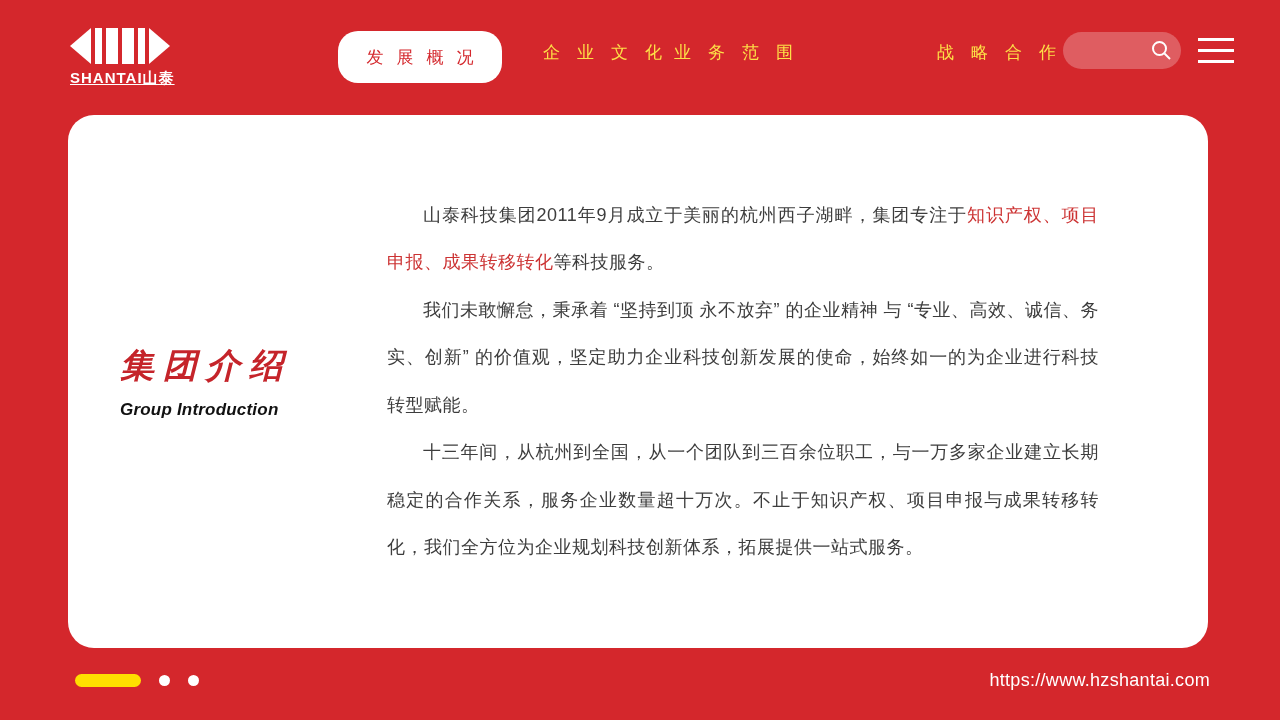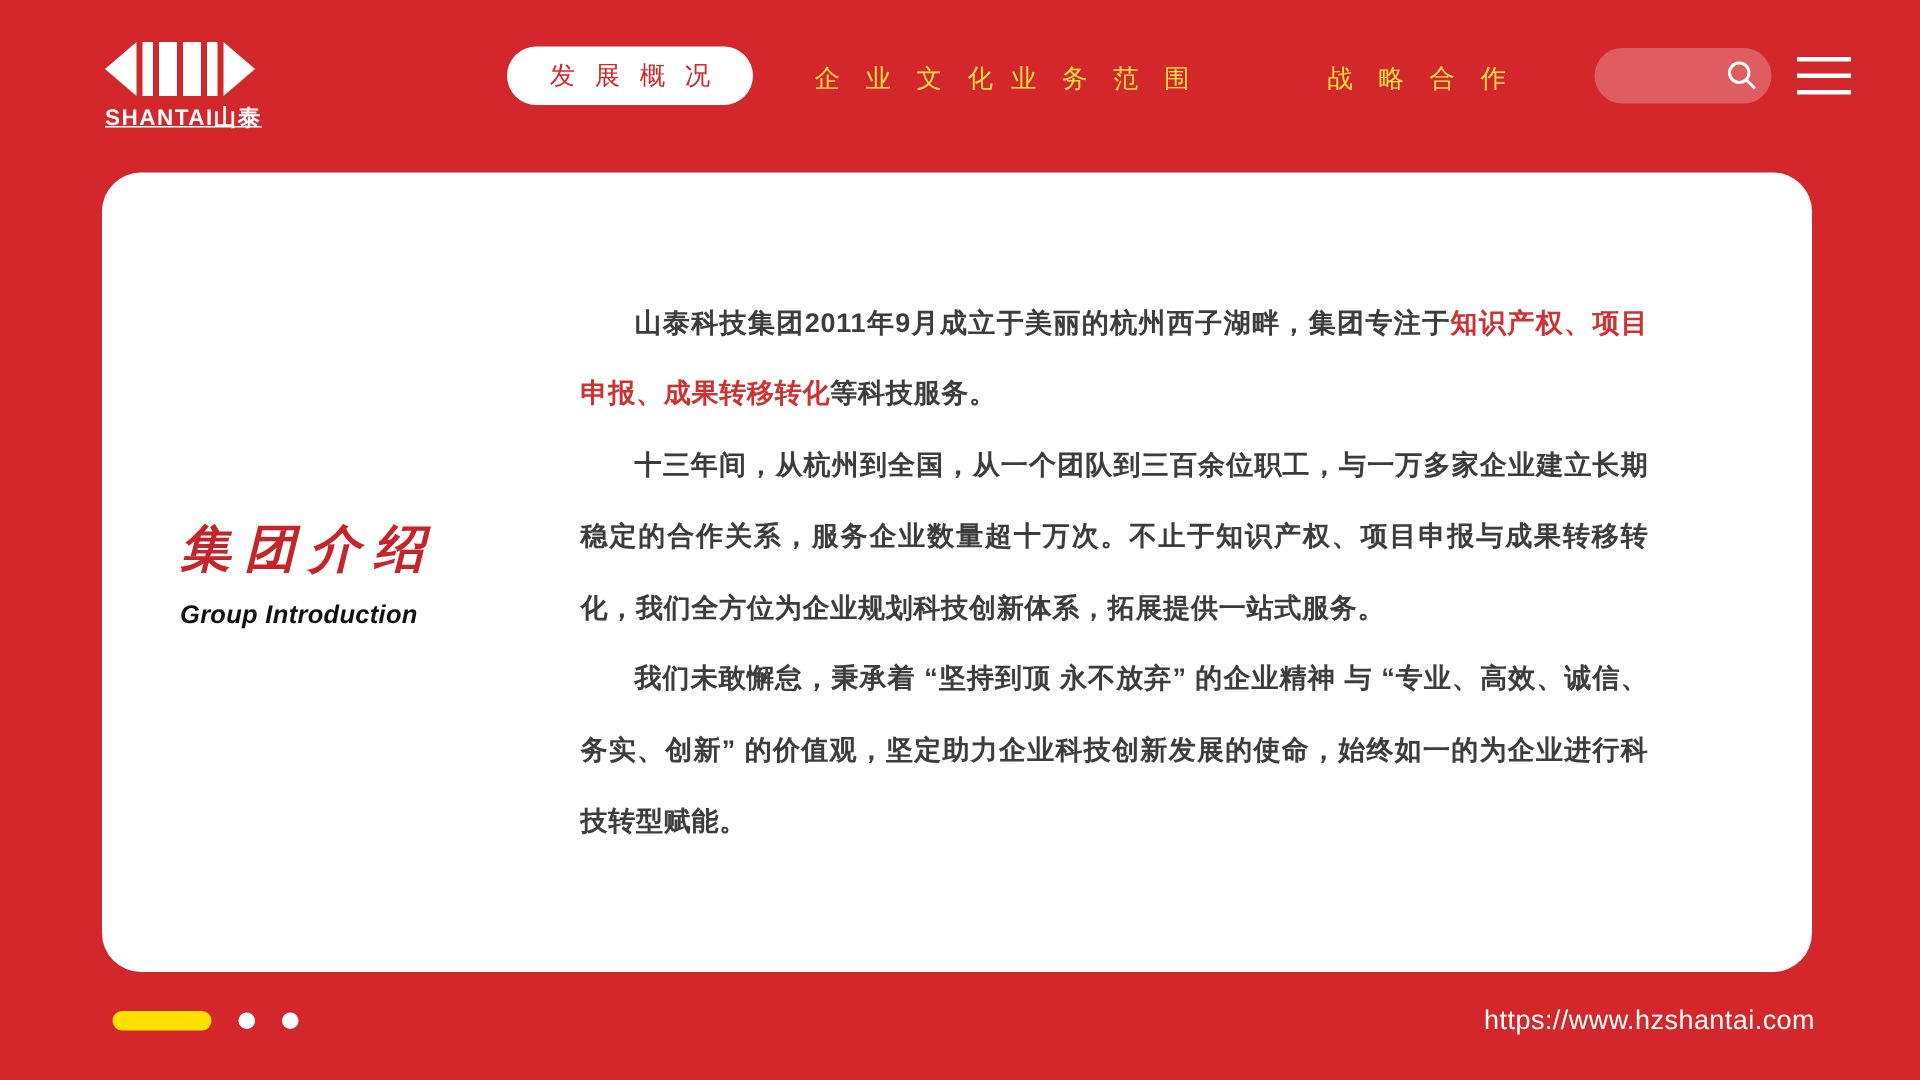--- a/index.html
+++ b/index.html
@@ -13,34 +13,34 @@
 
   
   .logo{position:absolute;left:70px;top:26px;width:110px;cursor:pointer;}
   .logo svg{display:block;}
   .logo-text{
     color:#fff;font-weight:bold;font-size:15px;letter-spacing:1px;
     margin-top:3px;white-space:nowrap;text-decoration:underline;
   }
 
   .nav-pill{
-    position:absolute;left:338px;top:31px;width:164px;height:39px;
+    position:absolute;left:338px;top:31px;width:164px;height:52px;
     background:#ffffff;border-radius:20px;
     color:#d4272c;font-size:17px;
     display:flex;align-items:center;justify-content:center;
     letter-spacing:13px;padding-left:13px;box-sizing:border-box;
     cursor:pointer;
   }
   .nav-item{
     position:absolute;top:41px;color:#fde047;font-size:17px;
     letter-spacing:17px;white-space:nowrap;cursor:pointer;
   }
   .nav-item.n1{left:543px;}
   .nav-item.n2{left:674px;}
-  .nav-item.n3{left:885px;}
+  .nav-item.n3{left:937px;}
 
   .search-box{
     position:absolute;left:1063px;top:32px;width:118px;height:37px;
     background:rgba(255,255,255,0.25);border-radius:19px;cursor:text;
   }
   .search-icon{position:absolute;right:9px;top:8px;width:21px;height:21px;}
 
   .hamburger{
     position:absolute;left:1198px;top:38px;width:36px;height:26px;cursor:pointer;
   }
@@ -56,21 +56,21 @@
   }
   .intro-left{width:319px;padding-left:52px;box-sizing:border-box;flex:none;font-style:italic;}
   .section-title{
     color:#c5242a;font-size:34px;font-weight:bold;letter-spacing:9px;
     white-space:nowrap;
   }
   .section-subtitle{
     color:#111;font-size:17px;font-weight:bold;margin-top:11px;
     letter-spacing:0.2px;
   }
-  .intro-right{width:712px;flex:none;font-weight:bold;}
+  .intro-right{width:712px;flex:none;}
   .para{
     margin:0;font-size:18px;line-height:47.5px;color:#3d3d3d;
     text-align:justify;text-indent:2em;letter-spacing:0.5px;
   }
 
   
   .pagination{
     position:absolute;left:75px;top:673px;height:14px;
     display:flex;align-items:center;gap:18px;
   }
@@ -125,22 +125,22 @@
       <span></span>
   </div>
 
   <div class="card">
     <div class="intro-left">
       <div class="section-title">集团介绍</div>
       <div class="section-subtitle">Group Introduction</div>
     </div>
     <div class="intro-right">
         <p class="para"><span>山泰科技集团2011年9月成立于美丽的杭州西子湖畔，集团专注于</span><span style="color: rgb(204, 51, 51);">知识产权、项目申报、成果转移转化</span><span>等科技服务。</span></p>
+        <p class="para"><span>我们未敢懈怠，秉承着 “坚持到顶 永不放弃” 的企业精神 与 “专业、高效、诚信、务实、创新” 的价值观，坚定助力企业科技创新发展的使命，始终如一的为企业进行科技转型赋能。</span></p>
         <p class="para"><span>十三年间，从杭州到全国，从一个团队到三百余位职工，与一万多家企业建立长期稳定的合作关系，服务企业数量超十万次。不止于知识产权、项目申报与成果转移转化，我们全方位为企业规划科技创新体系，拓展提供一站式服务。</span></p>
-        <p class="para"><span>我们未敢懈怠，秉承着 “坚持到顶 永不放弃” 的企业精神 与 “专业、高效、诚信、务实、创新” 的价值观，坚定助力企业科技创新发展的使命，始终如一的为企业进行科技转型赋能。</span></p>
       </div>
   </div>
 
   <div class="pagination">
       <span class="page-dot active"></span>
       <span class="page-dot"></span>
       <span class="page-dot"></span>
     </div>
   <div class="site-url">https://www.hzshantai.com</div>
 

